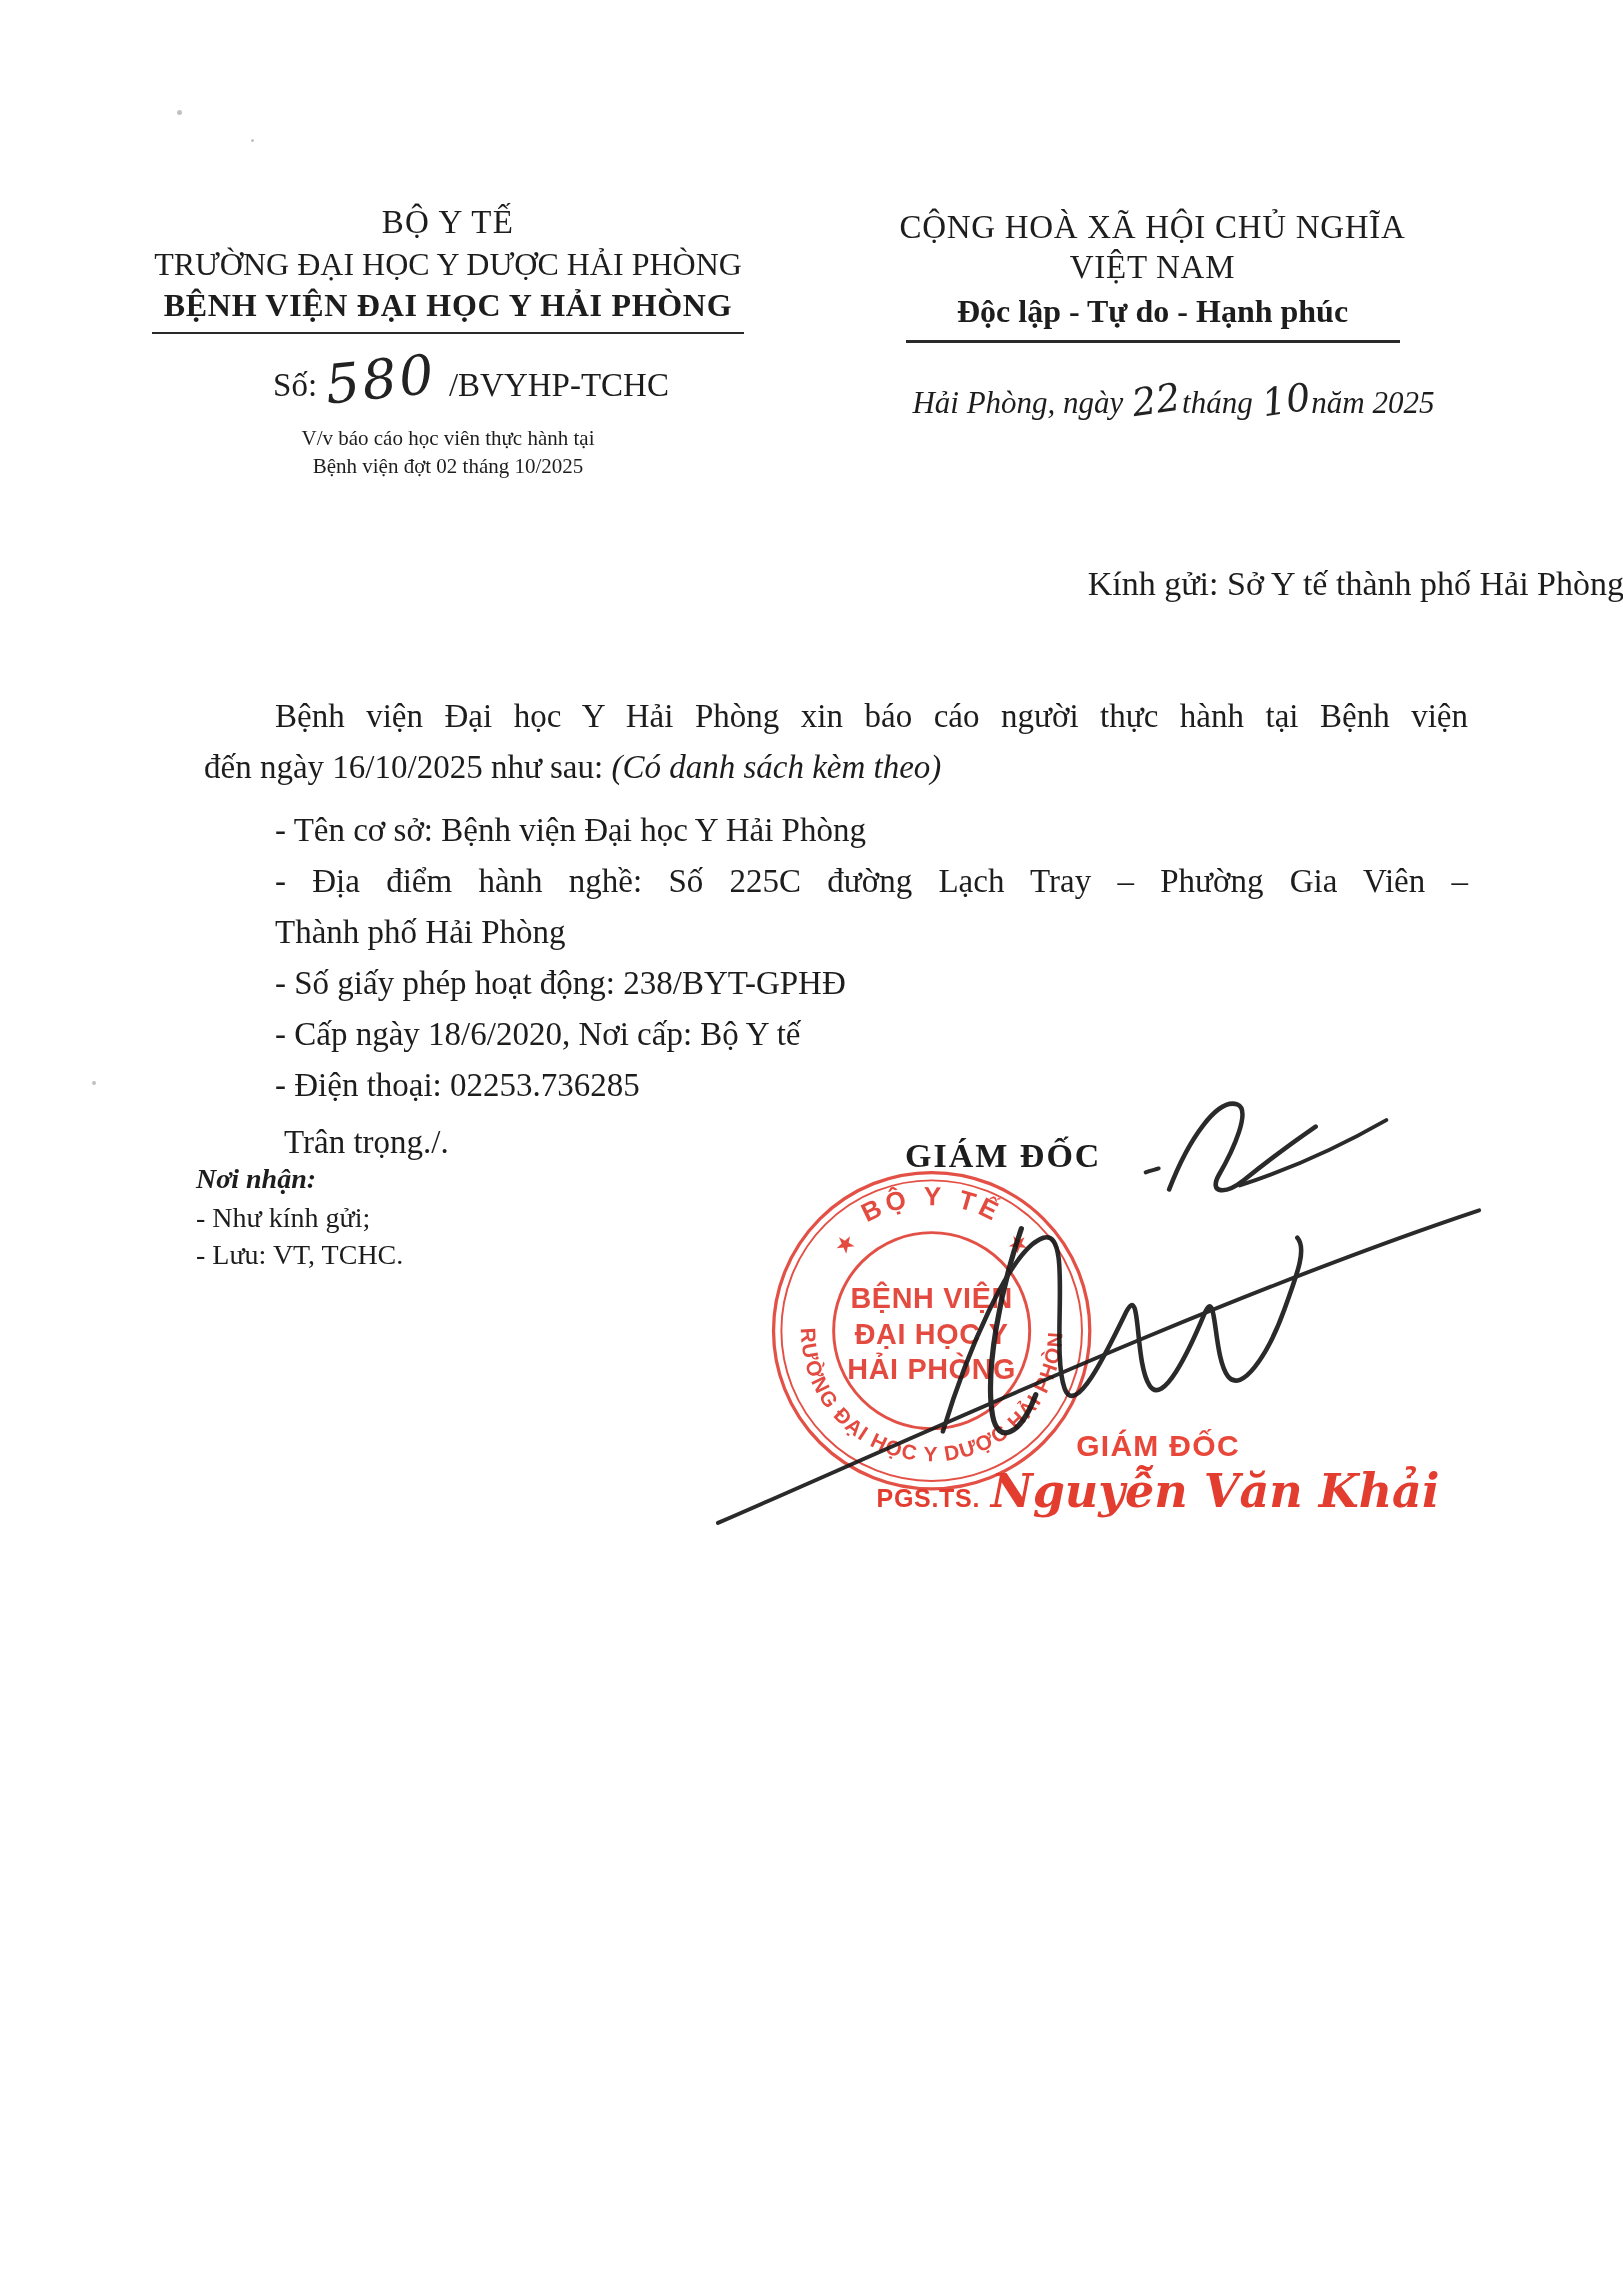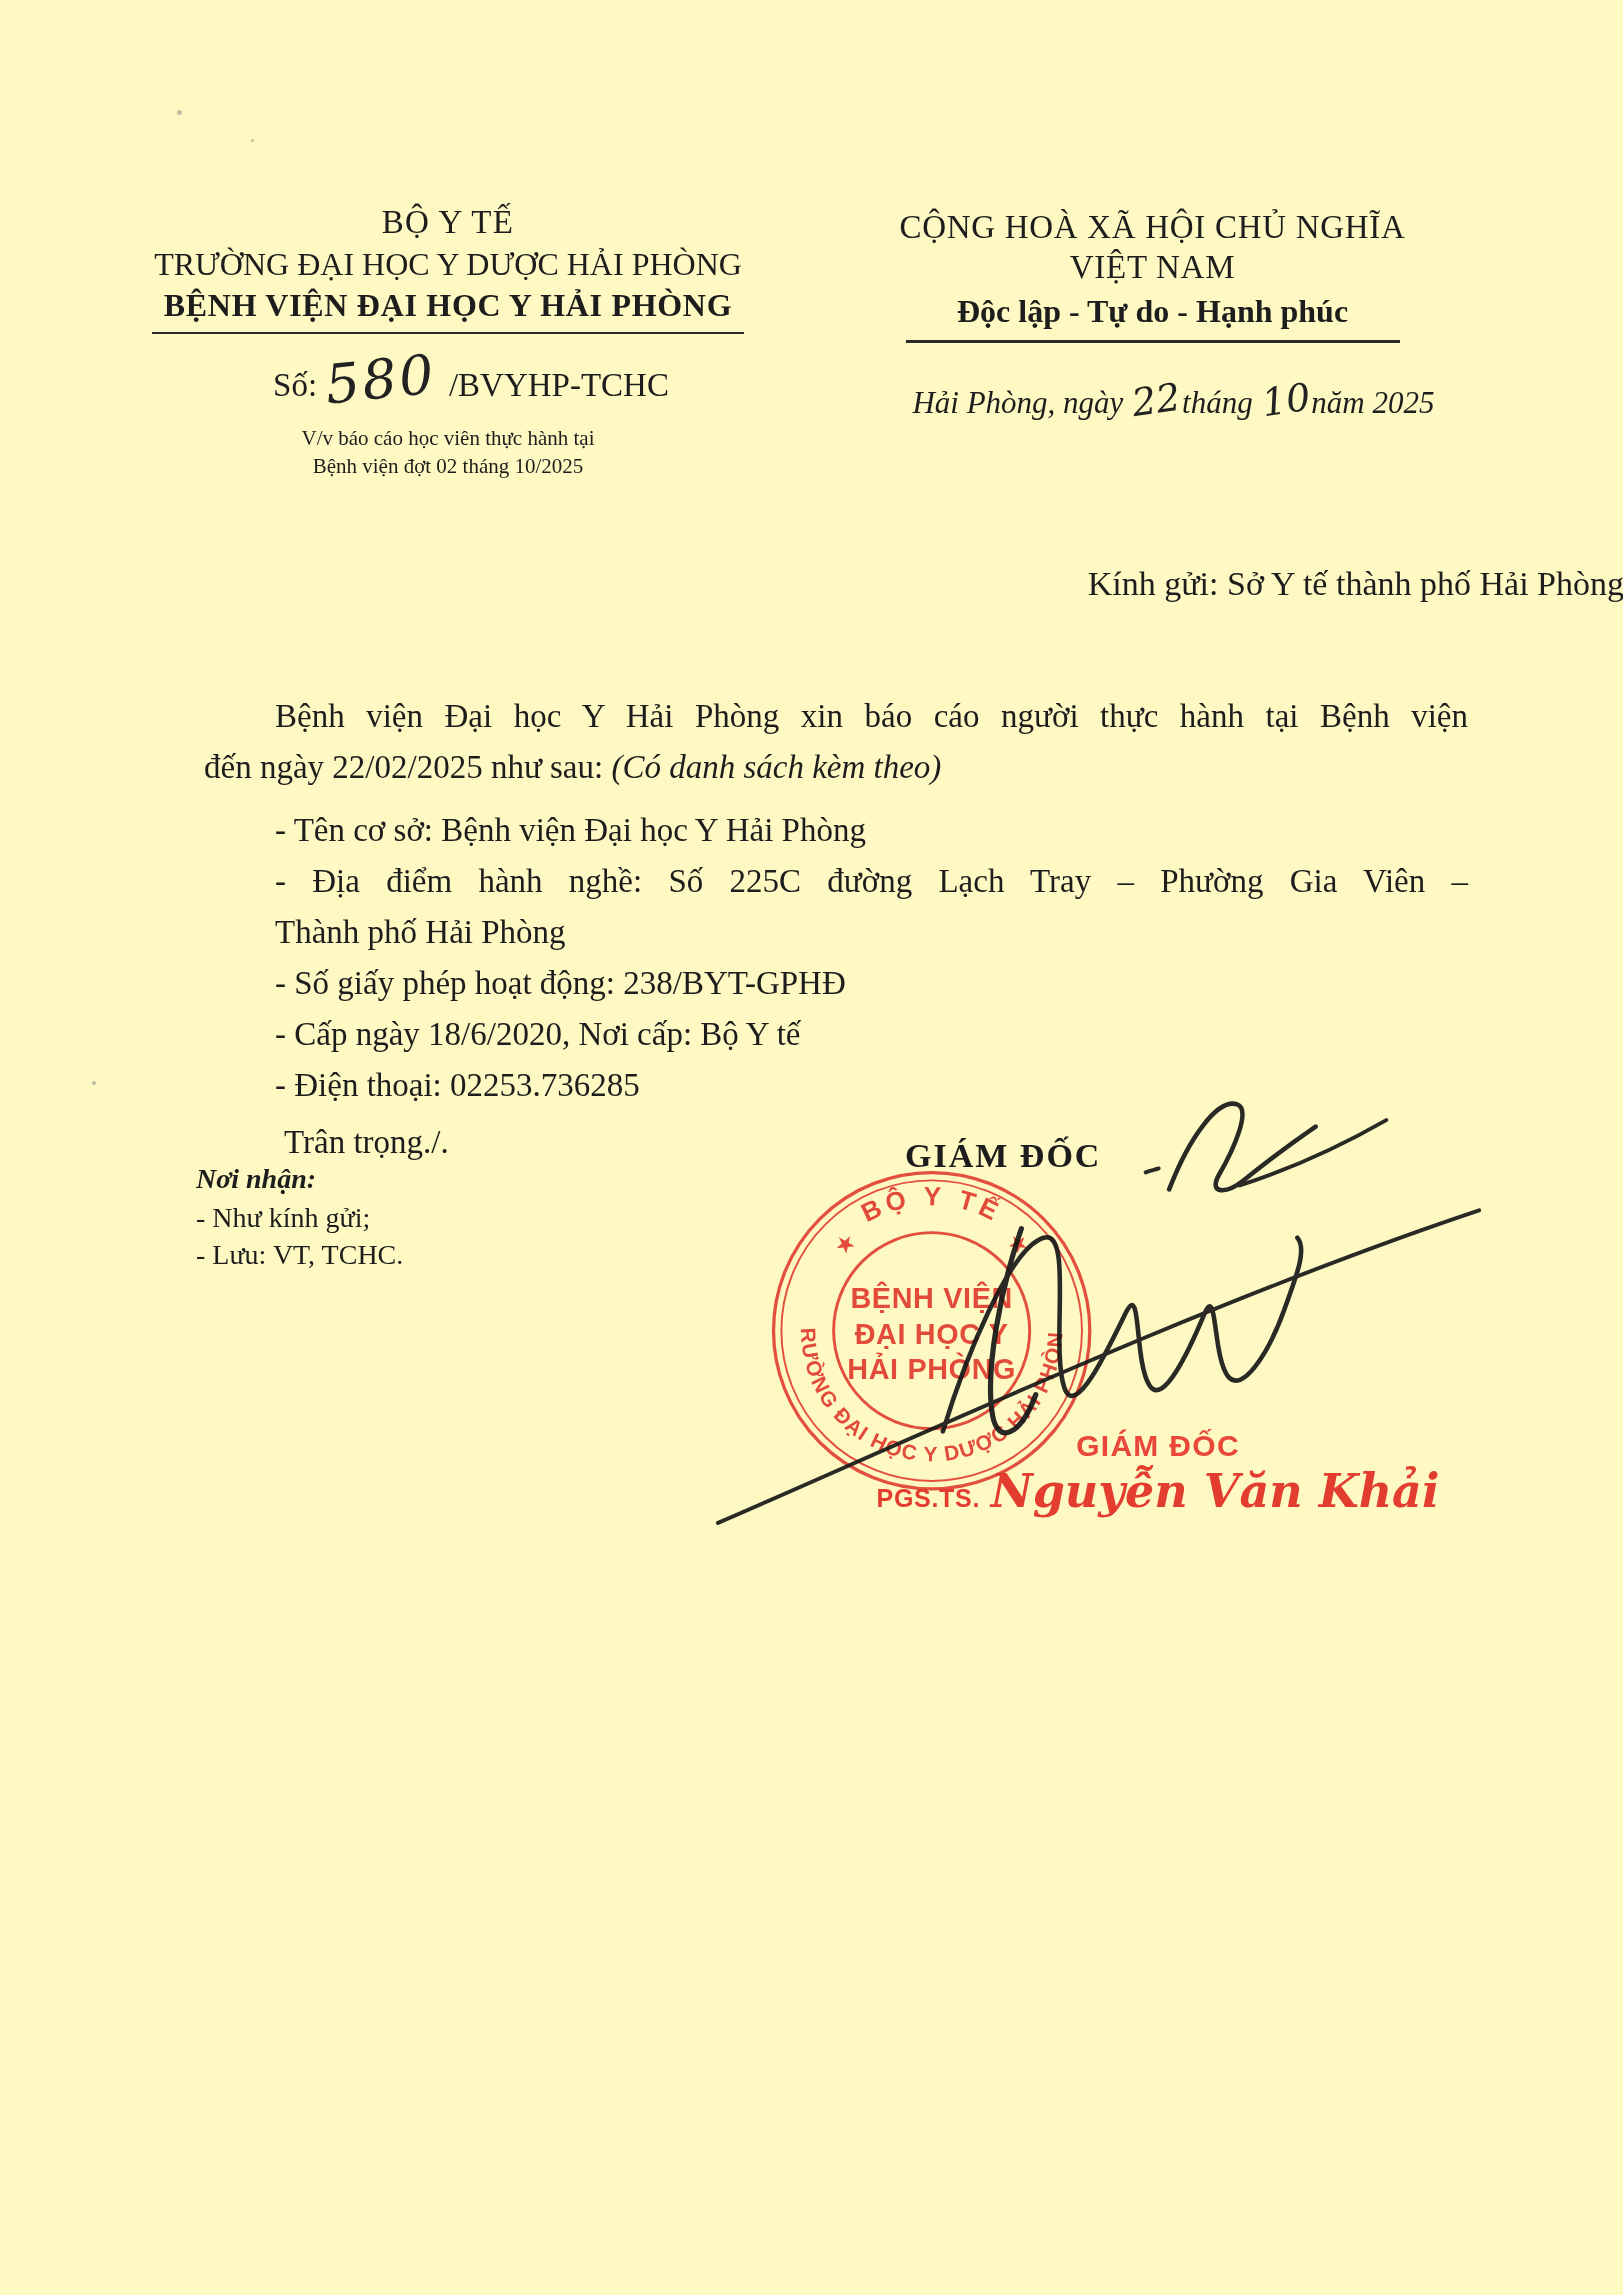--- a/index.html
+++ b/index.html
@@ -1,19 +1,19 @@
 <!DOCTYPE html>
 <html style="font-size:10.5px"><head>
 <meta charset="utf-8">
 <style>
   html,body{margin:0;padding:0;background:#6b6b6b;}
   .page{
     position:relative;
     width:1624px;height:2295px;
-    background:#fef9c3;
+    background:#ffffff;
     font-family:"Liberation Serif","DejaVu Serif",serif;
     color:#1d1d1d;
     overflow:hidden;
   }
   
   .hdr-left{position:absolute;left:124px;top:204px;width:648px;text-align:center;}
   .hl1{font-size:33px;letter-spacing:1.3px;line-height:1.15;}
   .hl2{font-size:32px;line-height:1.2;margin-top:2.6px;}
   .hl3{font-size:32px;font-weight:bold;line-height:1.2;margin-top:2.6px;letter-spacing:0.7px;}
   .hl-rule{width:592px;height:2.6px;background:#2a2a2a;margin:7.9px auto 0;}
@@ -98,21 +98,21 @@
       <span class="hand-sm">22</span><span>tháng</span>
       <span class="hand-sm">10</span><span>năm 2025</span>
     </div>
   </div>
 
   <div class="salutation">Kính gửi: Sở Y tế thành phố Hải Phòng</div>
 
   <div class="body-block">
     <div class="bline indent b-just">Bệnh viện Đại học Y Hải Phòng xin báo cáo người thực hành tại Bệnh viện</div>
     <div class="bline">
-      <span>đến ngày 22/02/2025 như sau:</span>
+      <span>đến ngày 16/10/2025 như sau:</span>
       <span class="em">(Có danh sách kèm theo)</span>
     </div>
     <div class="bline ind first-item">- Tên cơ sở: Bệnh viện Đại học Y Hải Phòng</div>
     <div class="bline ind b-just">- Địa điểm hành nghề: Số 225C đường Lạch Tray – Phường Gia Viên –</div>
     <div class="bline ind">Thành phố Hải Phòng</div>
     <div class="bline ind">- Số giấy phép hoạt động: 238/BYT-GPHĐ</div>
     <div class="bline ind">- Cấp ngày 18/6/2020,  Nơi cấp: Bộ Y tế</div>
     <div class="bline ind">- Điện thoại: 02253.736285</div>
     <div class="bline closing">Trân trọng./.</div>
   </div>

